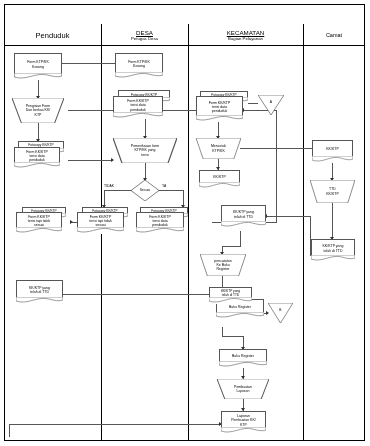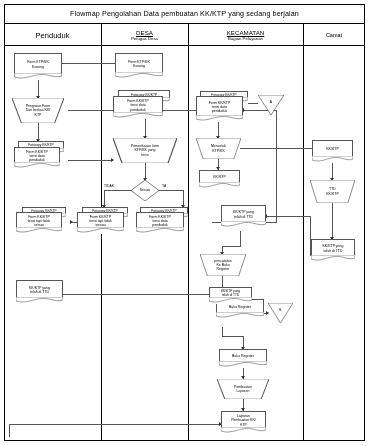--- a/index.html
+++ b/index.html
@@ -51,23 +51,20 @@
 
   .edge-lbl{position:absolute;font-size:3.4px;color:#000;white-space:nowrap;}
 </style>
 </head>
 <body>
 
 <div id="page">
 
   <div class="frame"></div>
 
-  <div class="title-bar">
-    <span class="title-text">Flowmap Pengolahan Data pembuatan KK/KTP yang sedang berjalan</span>
-  </div>
 
   <div class="head-bar"></div>
   <div class="vline" style="left:101px"></div>
   <div class="vline" style="left:188px"></div>
   <div class="vline" style="left:303px"></div>
 
   <div class="colhead" style="left:4px;width:97px">
     <span class="h1">Penduduk</span>
   </div>
   <div class="colhead" style="left:101px;width:87px">

